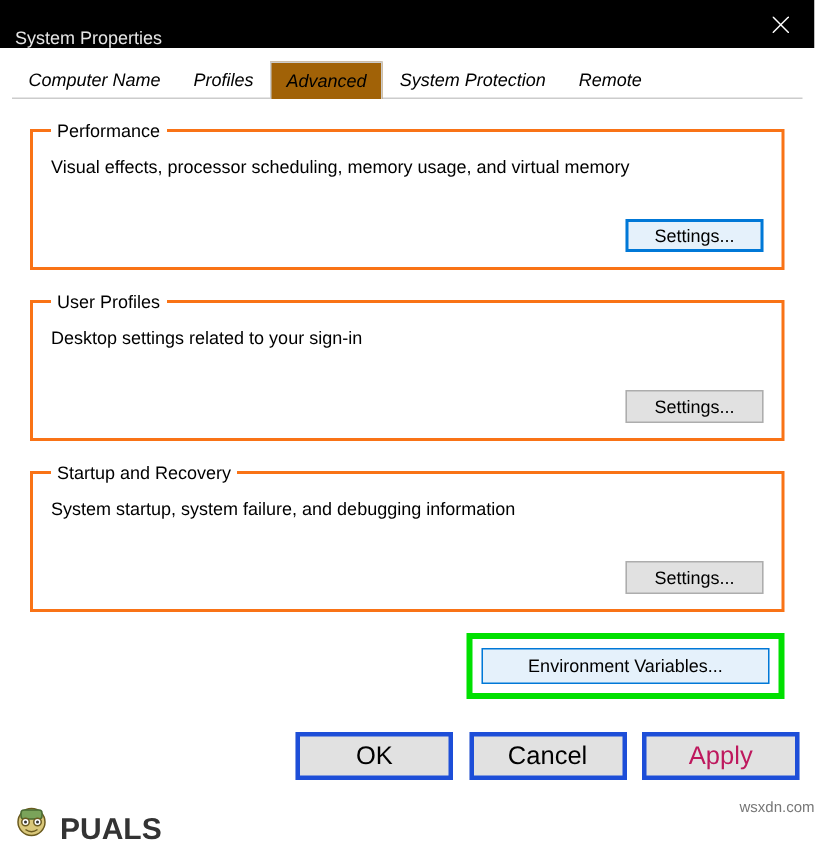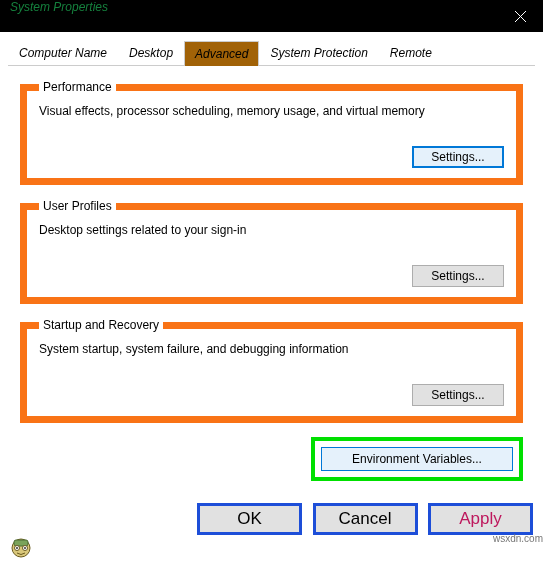--- a/index.html
+++ b/index.html
@@ -1,30 +1,30 @@
 <!DOCTYPE html>
 <html><head>
 <meta charset="utf-8">
 <style>
 * { box-sizing: border-box; margin: 0; padding: 0; font-family: "Segoe UI", Tahoma, sans-serif; }
 body { background: #fff; width: 543px; height: 572px; overflow: hidden; position: relative; }
 
-.titlebar { background: #000; color: #15803d; height: 32px; display: flex; align-items: flex-start; justify-content: space-between; padding: 0 0 0 10px; font-style: italic; }
+.titlebar { background: #000; color: #e5e5e5; height: 32px; display: flex; align-items: flex-end; justify-content: space-between; padding: 0 0 0 10px; }
 .titlebar span { font-size: 12px; }
 .closebtn { width: 45px; height: 32px; display: flex; align-items: center; justify-content: center; cursor: pointer; }
 .closebtn svg { stroke: #fff; stroke-width: 1; }
 
 .tabstrip { display: flex; margin: 8px 8px 0 8px; border-bottom: 1px solid #ccc; font-style: italic; }
 .tab { font-size: 12px; padding: 5px 10px 5px 10px; border: 1px solid transparent; border-bottom: none; position: relative; cursor: pointer; color: #000; }
 .tab.active { border-color: #ccc; background: #a16207; top: 1px; }
 
 .content { padding: 14px 20px 0 20px; font-size: 12px; color: #000; }
 .intro { margin-bottom: 14px; }
 
-fieldset { border: 7px solid #f97316; margin-bottom: 14px; padding: 8px 12px 10px 12px; position: relative; }
+fieldset { border: 2px solid #f97316; margin-bottom: 14px; padding: 8px 12px 10px 12px; position: relative; }
 legend { font-size: 12px; padding: 0 4px; }
 .desc { font-size: 12px; margin-bottom: 28px; margin-top: 2px; }
 .btnrow { text-align: right; }
 
 button.std { font-size: 12px; padding: 3px 0; width: 92px; border: 1px solid #adadad; background: #e1e1e1; cursor: pointer; }
 button.std.hl { border: 2px solid #0078d7; background: #e5f1fb; padding: 2px 0; }
 button.std:disabled { color: #888; background: #efefef; }
 
 .envrow { text-align: right; padding-right: 20px; margin: 10px 0 16px 0; }
 .envwrap { display: inline-block; border: 4px solid #00e000; padding: 6px; }
@@ -46,21 +46,21 @@
   <div class="closebtn">
     <svg width="11" height="11" viewBox="0 0 11 11">
         <line x1="0" y1="0" x2="11" y2="11"></line>
         <line x1="11" y1="0" x2="0" y2="11"></line>
       </svg>
   </div>
 </div>
 
 <div class="tabstrip">
   <div class="tab">Computer Name</div>
-  <div class="tab">Desktop</div>
+  <div class="tab">Profiles</div>
   <div class="tab active">Advanced</div>
   <div class="tab">System Protection</div>
   <div class="tab">Remote</div>
 </div>
 
 <div class="content">
 
   <fieldset>
     <legend>Performance</legend>
     <div class="desc">Visual effects, processor scheduling, memory usage, and virtual memory</div>
@@ -97,13 +97,14 @@
 <div class="brand">
   <svg width="34" height="34" viewBox="0 0 34 34">
     <circle cx="17" cy="12" r="9" fill="#d9c77a" stroke="#6b5b1f" stroke-width="1"></circle>
     <rect x="10" y="4" width="14" height="6" rx="2" fill="#7aa35a" stroke="#4a6b33"></rect>
     <circle cx="13" cy="12" r="2.5" fill="#fff" stroke="#6b5b1f"></circle>
     <circle cx="21" cy="12" r="2.5" fill="#fff" stroke="#6b5b1f"></circle>
     <circle cx="13" cy="12" r="1" fill="#333"></circle>
       <circle cx="21" cy="12" r="1" fill="#333"></circle>
     <path d="M13 17 q4 3 8 0" stroke="#6b5b1f" fill="none" stroke-width="1"></path>
   </svg>
+  <span>PUALS</span>
 </div>
 
 </body></html>

